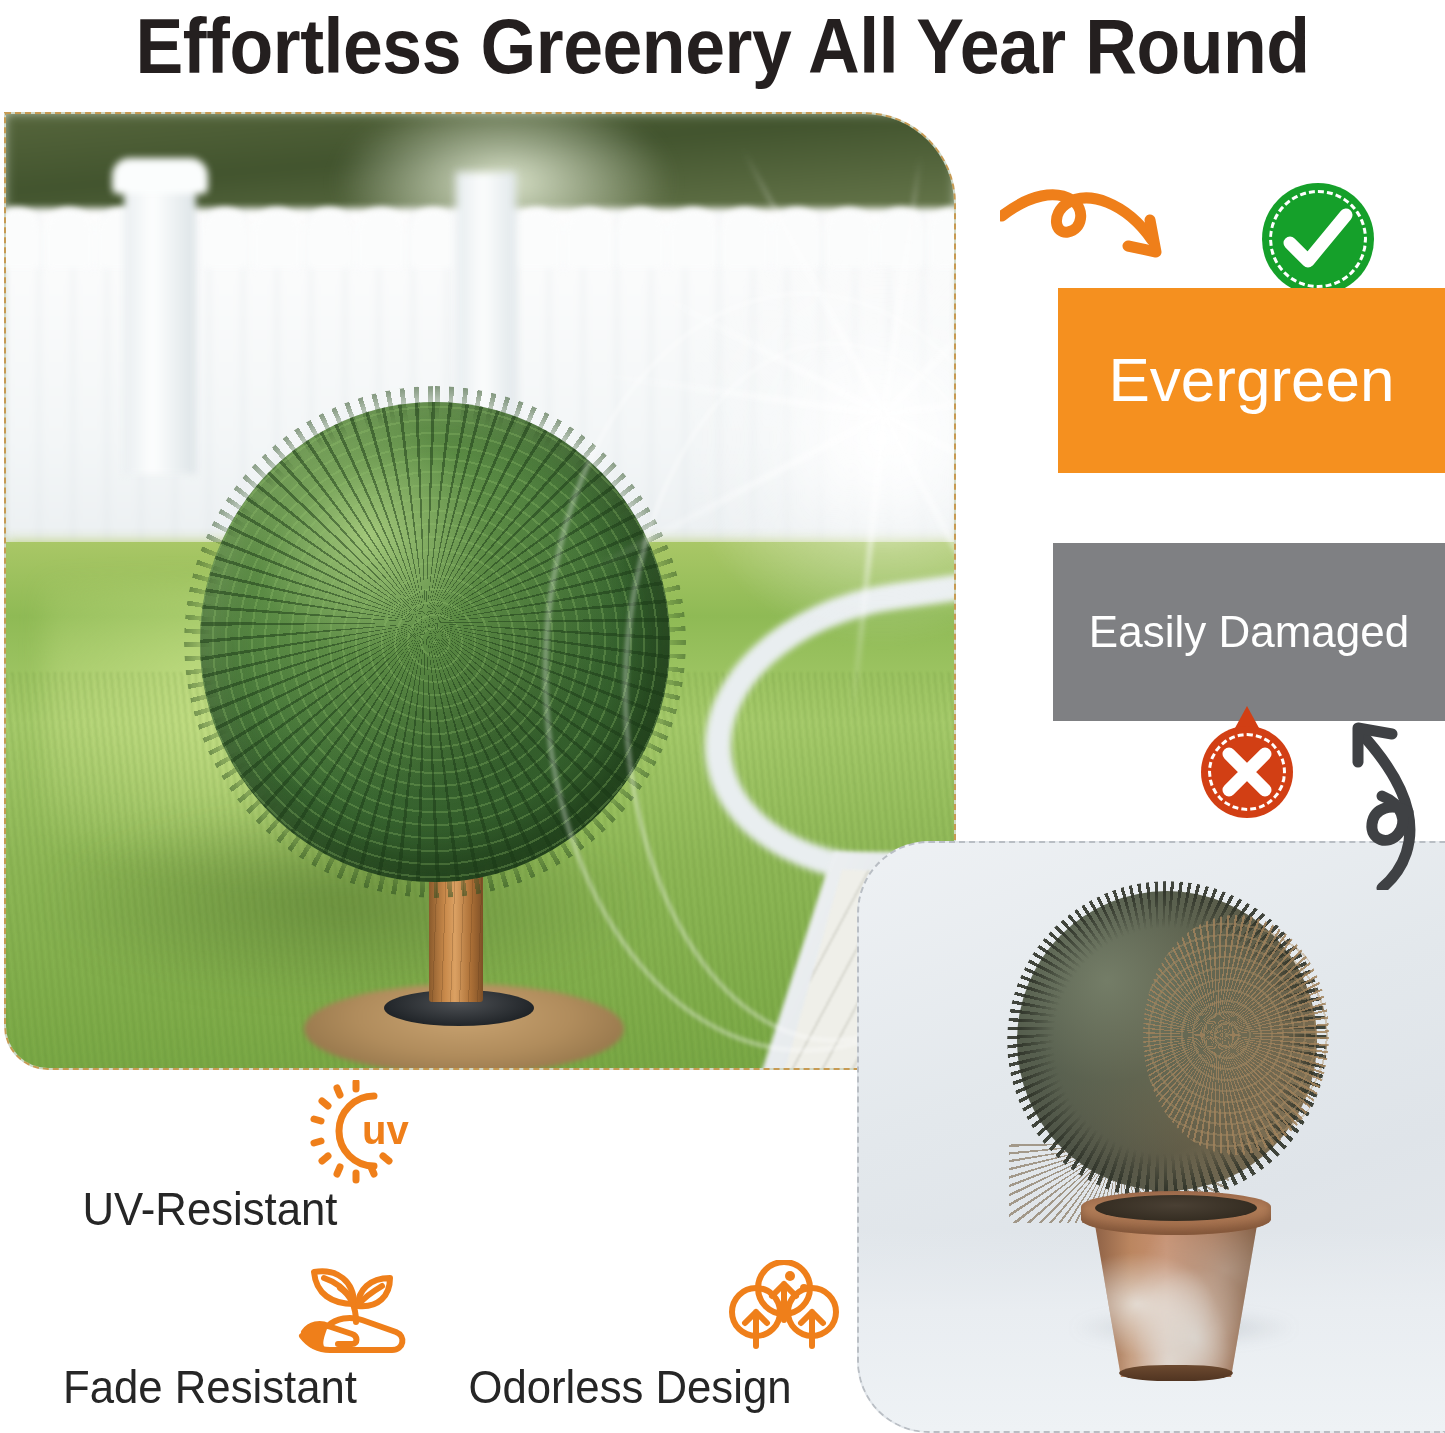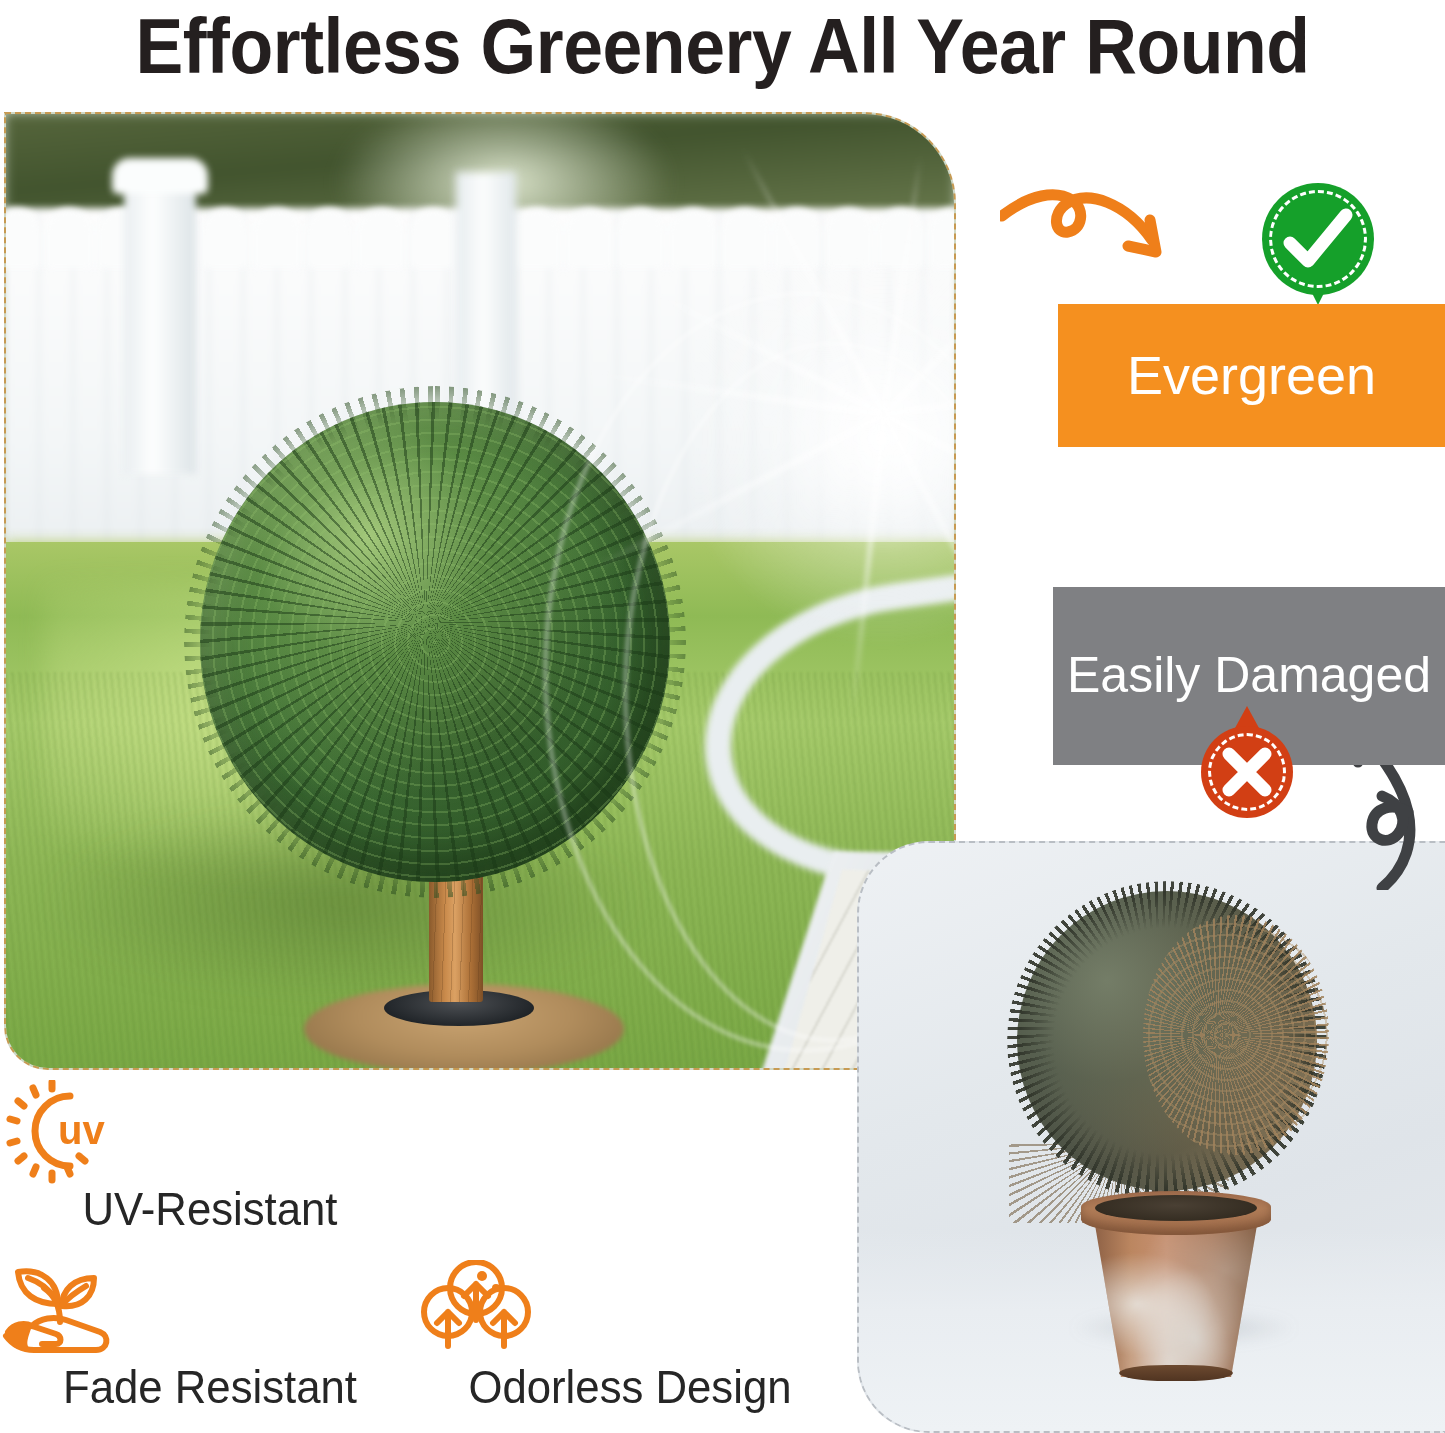--- a/index.html
+++ b/index.html
@@ -280,26 +280,26 @@
     filter: blur(.6px);
   }
 
   
   .badge {
     position: absolute; display: flex; flex-direction: column;
     align-items: center; justify-content: center; text-align: center;
     color: #fff; line-height: 1.07;
   }
   .badge-evergreen {
-    left: 1058px; top: 288px; width: 387px; height: 143px;
-    background: #f5901f; font-size: 54px; margin-top: 16px;
+    left: 1058px; top: 288px; width: 387px; height: 185px;
+    background: #f5901f; font-size: 62px;
   }
   .badge-damaged {
     left: 1053px; top: 543px; width: 392px; height: 178px;
-    background: #7f8083; font-size: 50px; margin-top: 44px;
+    background: #7f8083; font-size: 44px;
   }
   .badge-line { display: block; white-space: nowrap; }
 
   
   .marker { position: absolute; }
   .marker .circ {
     position: absolute; left: 0; top: 0; width: 100%; height: 100%;
     border-radius: 50%;
   }
   .marker .dash {
@@ -329,21 +329,21 @@
 
   
   .features { position: absolute; left: 0; top: 1078px; width: 860px; height: 355px; }
   .feat { position: absolute; width: 420px; height: 178px; }
   .feat-0 { left: 0;   top: 0; }
   .feat-1 { left: 420px; top: 0; }
   .feat-2 { left: 0;   top: 178px; }
   .feat-3 { left: 420px; top: 178px; text-decoration: underline; }
   .feat-icon {
     position: absolute; left: 0; top: 0; width: 100%; height: 108px;
-    display: flex; align-items: center; justify-content: flex-start;
+    display: flex; align-items: center; justify-content: flex-end;
   }
   .feat-label {
     position: absolute; left: 0; top: 104px; width: 100%;
     text-align: center; font-size: 46px; color: #262626;
     white-space: nowrap; transform: scaleX(0.95);
   }
 </style>
 </head>
 <body>
 

